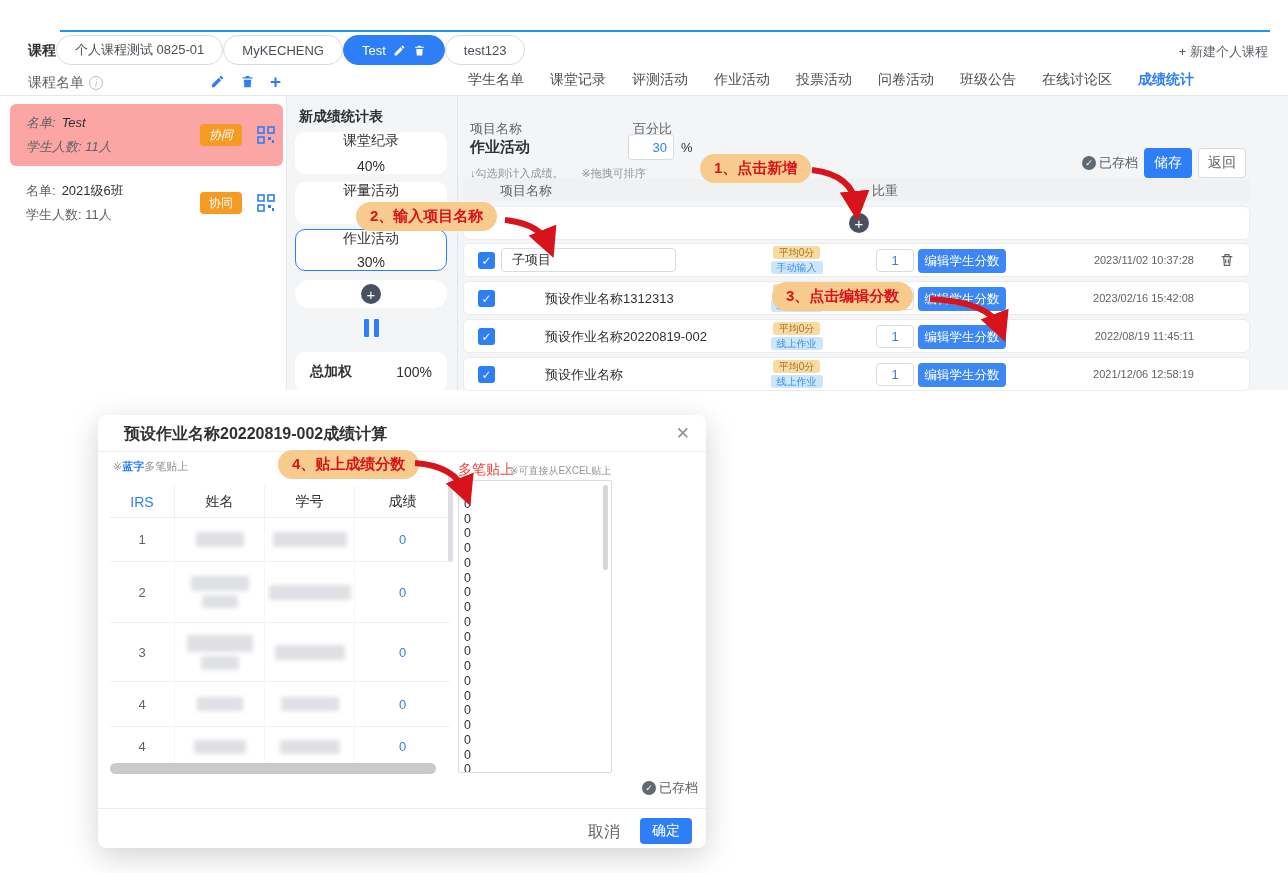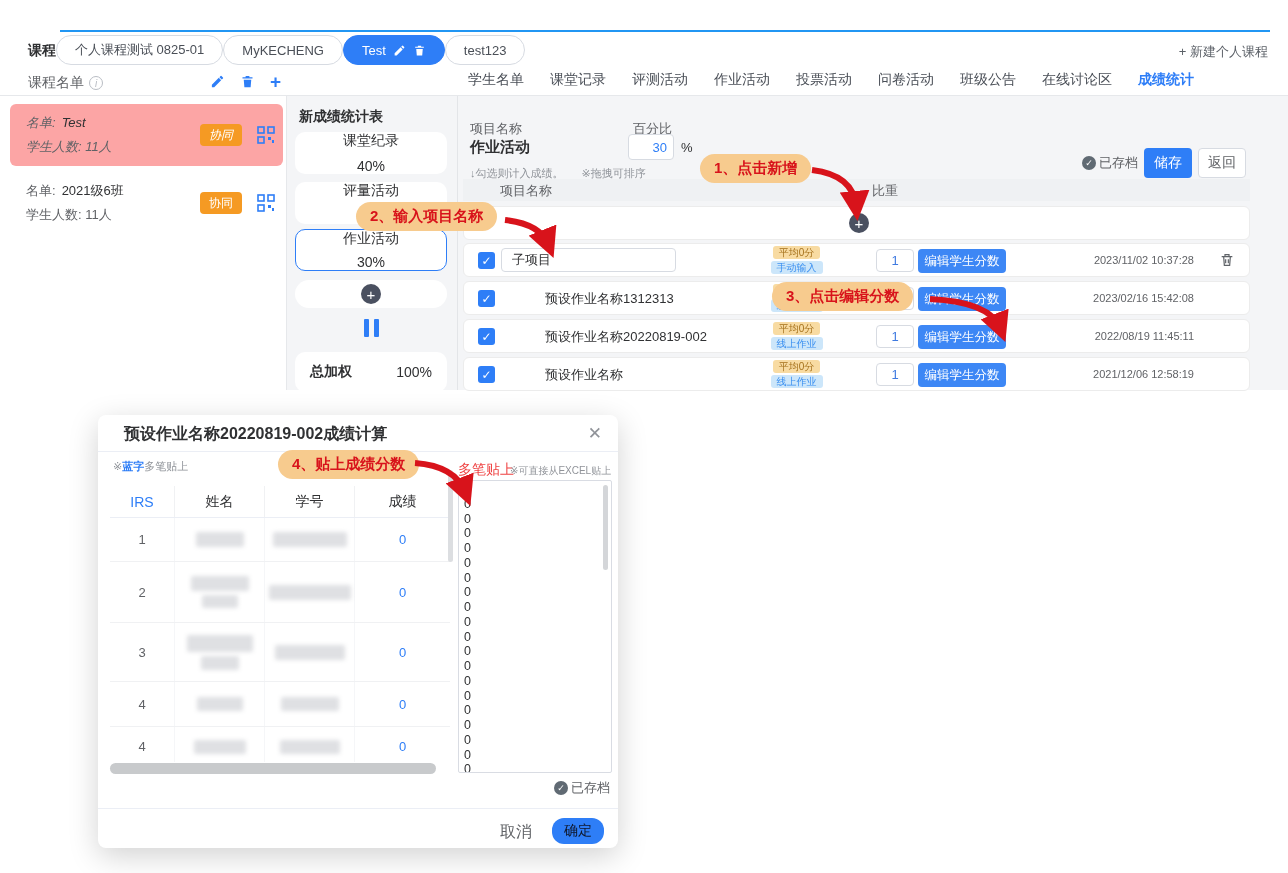--- a/index.html
+++ b/index.html
@@ -97,21 +97,21 @@
               cursor:pointer; font-family:inherit; }
   .btn-back { width:48px; height:30px; background:#fff; color:#606266; border:1px solid #d7dbe2; border-radius:4px;
               font-size:14px; cursor:pointer; font-family:inherit; }
 
   
   .anno { position:absolute; background:#f7cb8e; color:#d8131b; font-weight:bold; font-size:15px; padding:5px 14px;
           border-radius:16px; z-index:60; white-space:nowrap; }
   .arrow-svg { position:absolute; z-index:61; overflow:visible; pointer-events:none; }
 
   
-  .modal { position:absolute; left:98px; top:415px; width:520px; height:433px; background:#fff; border-radius:8px;
+  .modal { position:absolute; left:98px; top:415px; width:608px; height:433px; background:#fff; border-radius:8px;
            box-shadow:0 8px 30px rgba(0,0,0,.18); z-index:50; }
   .m-head { position:absolute; left:0; right:0; top:0; height:37px; border-bottom:1px solid #ebeef5; }
   .m-title { position:absolute; left:26px; top:9px; font-size:16px; font-weight:bold; color:#303133; }
   .m-close { position:absolute; right:16px; top:8px; font-size:17px; color:#909399; cursor:pointer; }
   .m-hint { position:absolute; left:15px; top:44px; font-size:11px; color:#8f9399; }
   .m-hint .blue { color:#2e7ef7; font-weight:bold; }
   .m-table { position:absolute; left:12px; top:71px; width:340px; height:276px; overflow:hidden; font-size:13px; }
   .mt-hrow { display:flex; height:32px; border-bottom:1px solid #ebeef5; }
   .mt-hrow > div { display:flex; align-items:center; justify-content:center; font-size:14px; color:#303133;
                    border-right:1px solid #f0f1f3; }
@@ -129,22 +129,22 @@
   .m-paste-label { position:absolute; left:360px; top:46px; font-size:14px; font-weight:normal; color:#ef4444; }
   .m-paste-hint { position:absolute; left:412px; top:49px; font-size:10px; color:#909399; }
   .m-textarea { position:absolute; left:360px; top:65px; width:154px; height:293px; border:1px solid #d9dce3; border-radius:2px;
                 resize:none; font-size:12.5px; line-height:1.18; color:#303133; padding:1px 5px;
                 font-family:"Liberation Sans","DejaVu Sans",sans-serif; overflow:hidden; }
   .ta-thumb { position:absolute; left:505px; top:70px; width:5px; height:85px; background:#d4d6d9; border-radius:3px; pointer-events:none; }
   .m-saved { position:absolute; right:8px; top:364px; }
   .m-footer { position:absolute; left:0; right:0; top:393px; bottom:0; border-top:1px solid #ebeef5; }
   .m-cancel { position:absolute; right:86px; top:13px; font-size:16px; color:#606266; background:none; border:none;
               cursor:pointer; font-family:inherit; }
-  .m-ok { position:absolute; right:14px; top:9px; width:52px; height:26px; background:#2e7ef7; color:#0f172a; border:none;
-          border-radius:12px; font-size:14px; cursor:pointer; font-family:inherit; }
+  .m-ok { position:absolute; right:14px; top:9px; width:52px; height:26px; background:#2e7ef7; color:#ffffff; border:none;
+          border-radius:4px; font-size:14px; cursor:pointer; font-family:inherit; }
 </style>
 </head>
 <body>
 
 <svg width="0" height="0" style="position:absolute">
   <defs>
     <marker id="ah" markerWidth="5" markerHeight="5" refX="2.5" refY="2.5" orient="auto">
       <path d="M0,0 L5,2.5 L0,5 z" fill="#d8131b"></path>
     </marker>
   </defs>

